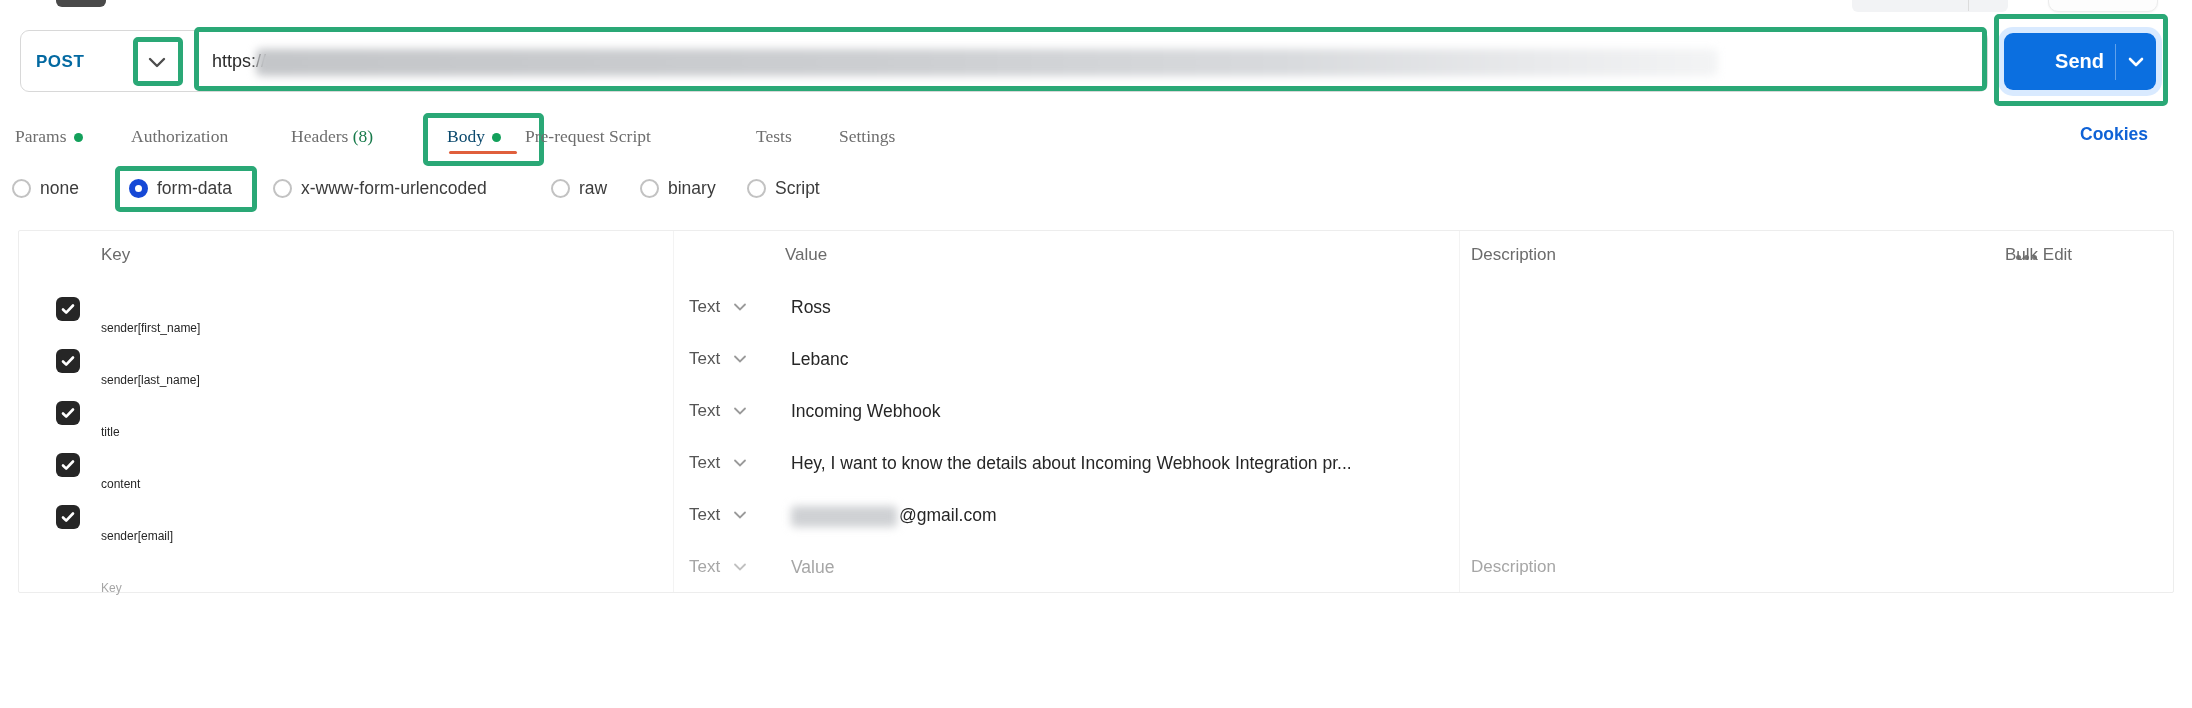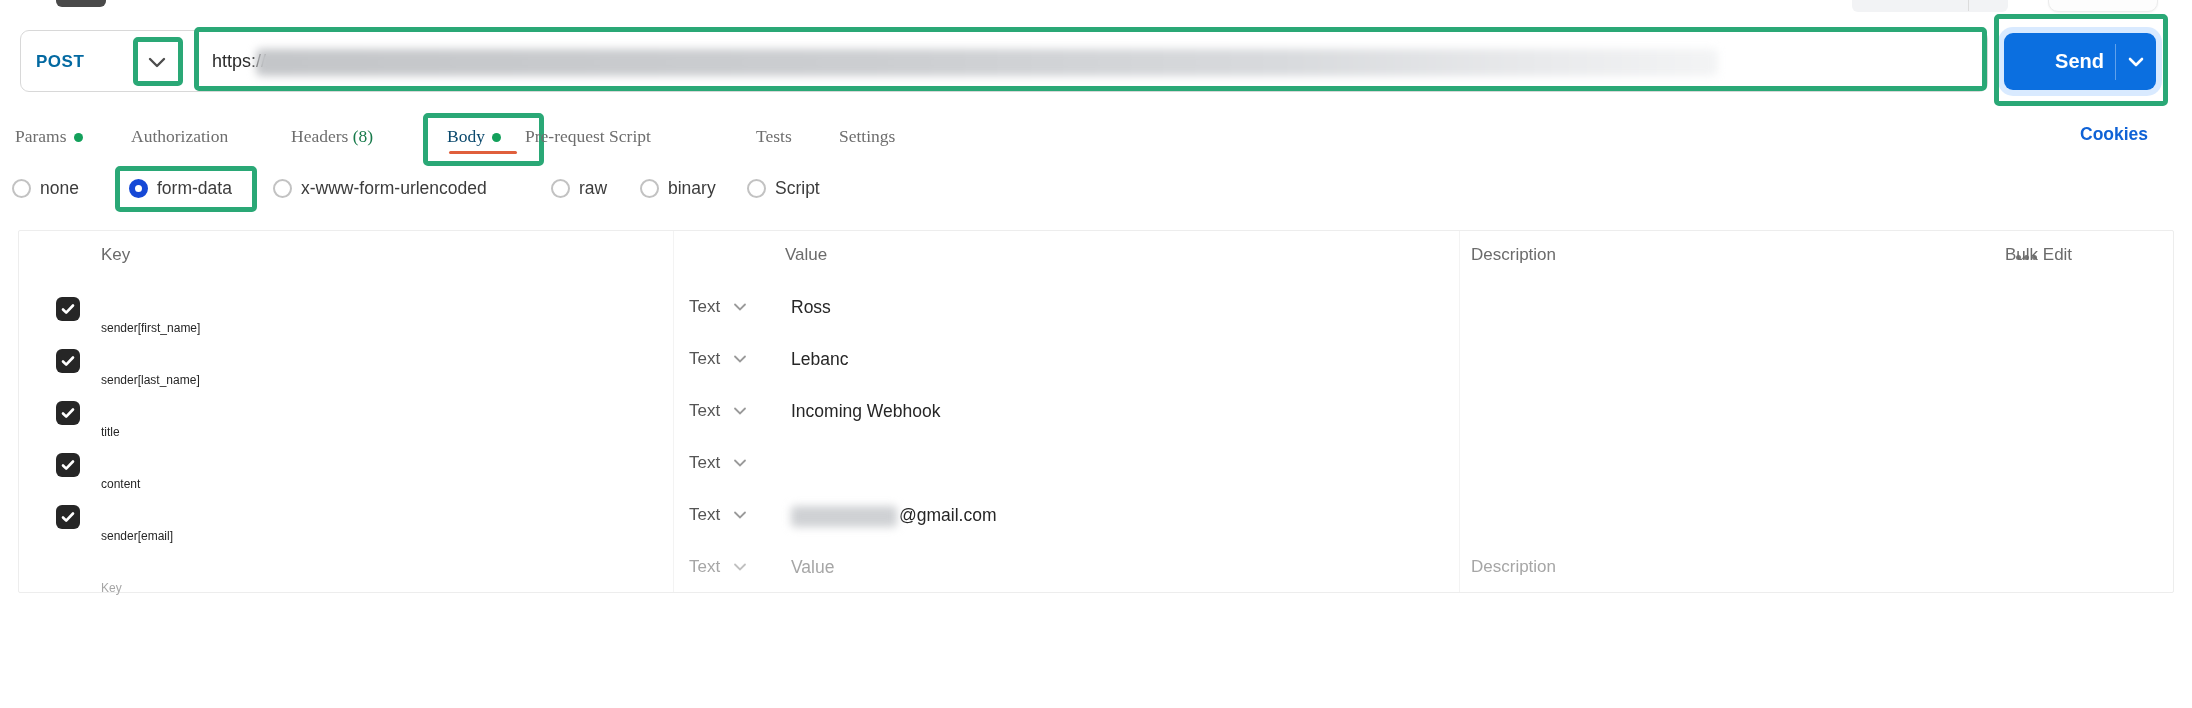--- a/index.html
+++ b/index.html
@@ -232,20 +232,21 @@
     </div>
     <div class="kv-key">content</div>
     <div class="kv-type">
         <span>Text</span>
         <span class="chev">
           <svg width="14" height="10" viewBox="0 0 14 10">
             <path d="M2 2.5l5 5 5-5" fill="none" stroke="#9a9a9a" stroke-width="1.8" stroke-linecap="round"></path>
           </svg>
         </span>
       </div>
+    <div class="kv-value">Hey, I want to know the details about Incoming Webhook Integration pr...</div>
   </div>
 
   <div class="kv-row" style="top:259px">
     <div class="kv-check">
       <svg class="check-glyph" viewBox="0 0 14 14">
           <path d="M2 7.5l3.2 3.2L12 3.5" fill="none" stroke="#fff" stroke-width="2.6" stroke-linecap="round" stroke-linejoin="round"></path>
         </svg>
     </div>
     <div class="kv-key">sender[email]</div>
     <div class="kv-type">

